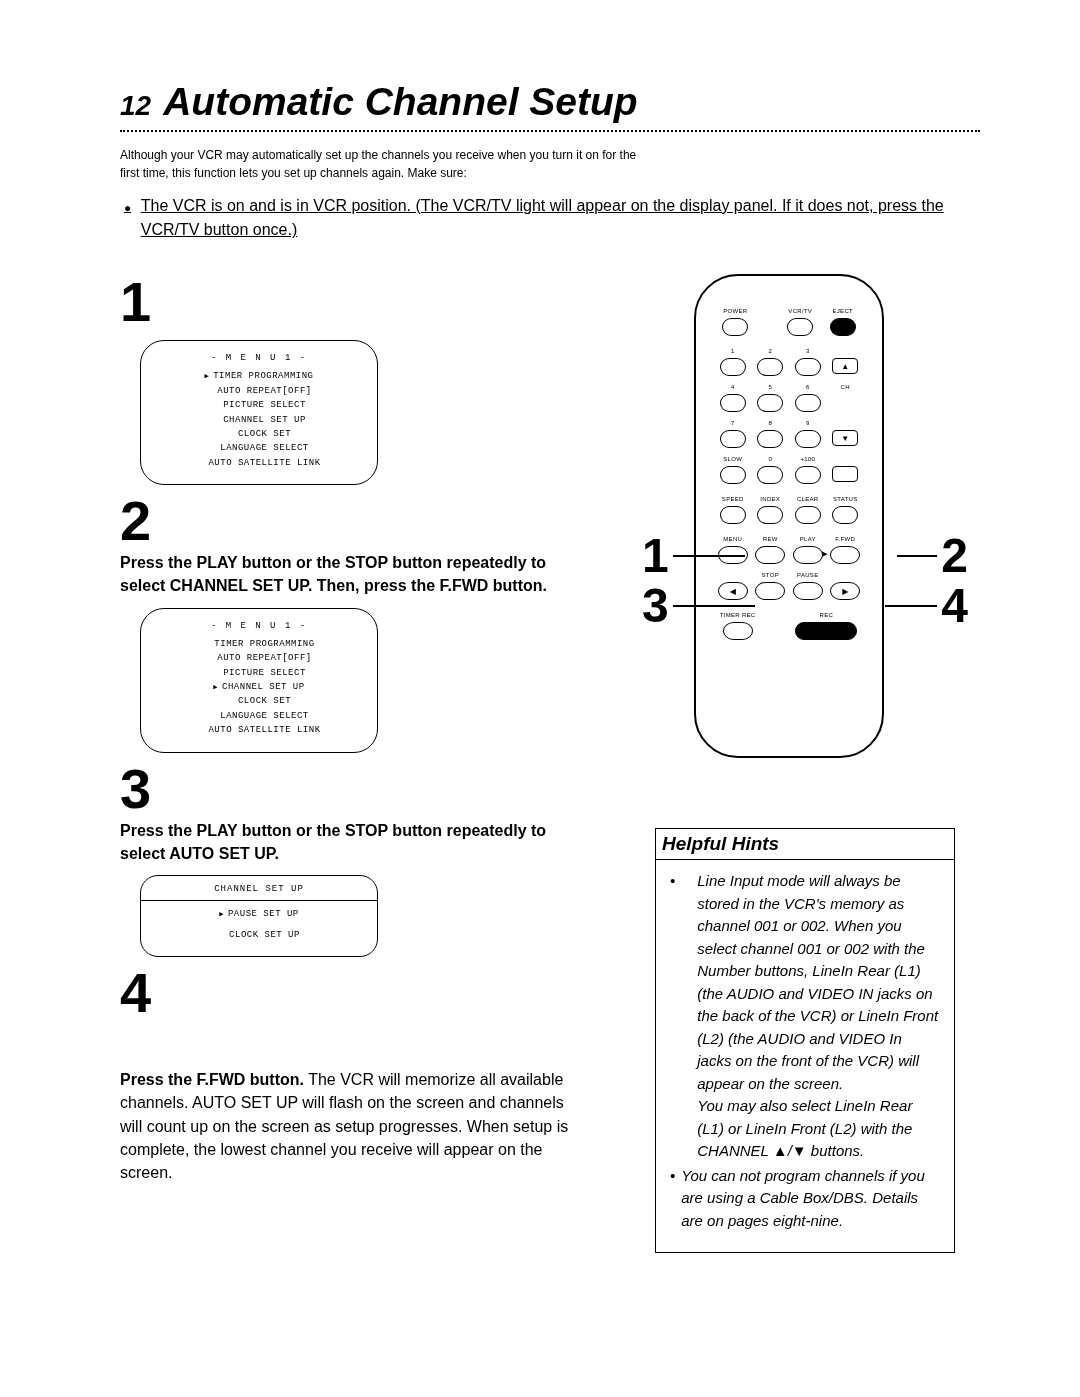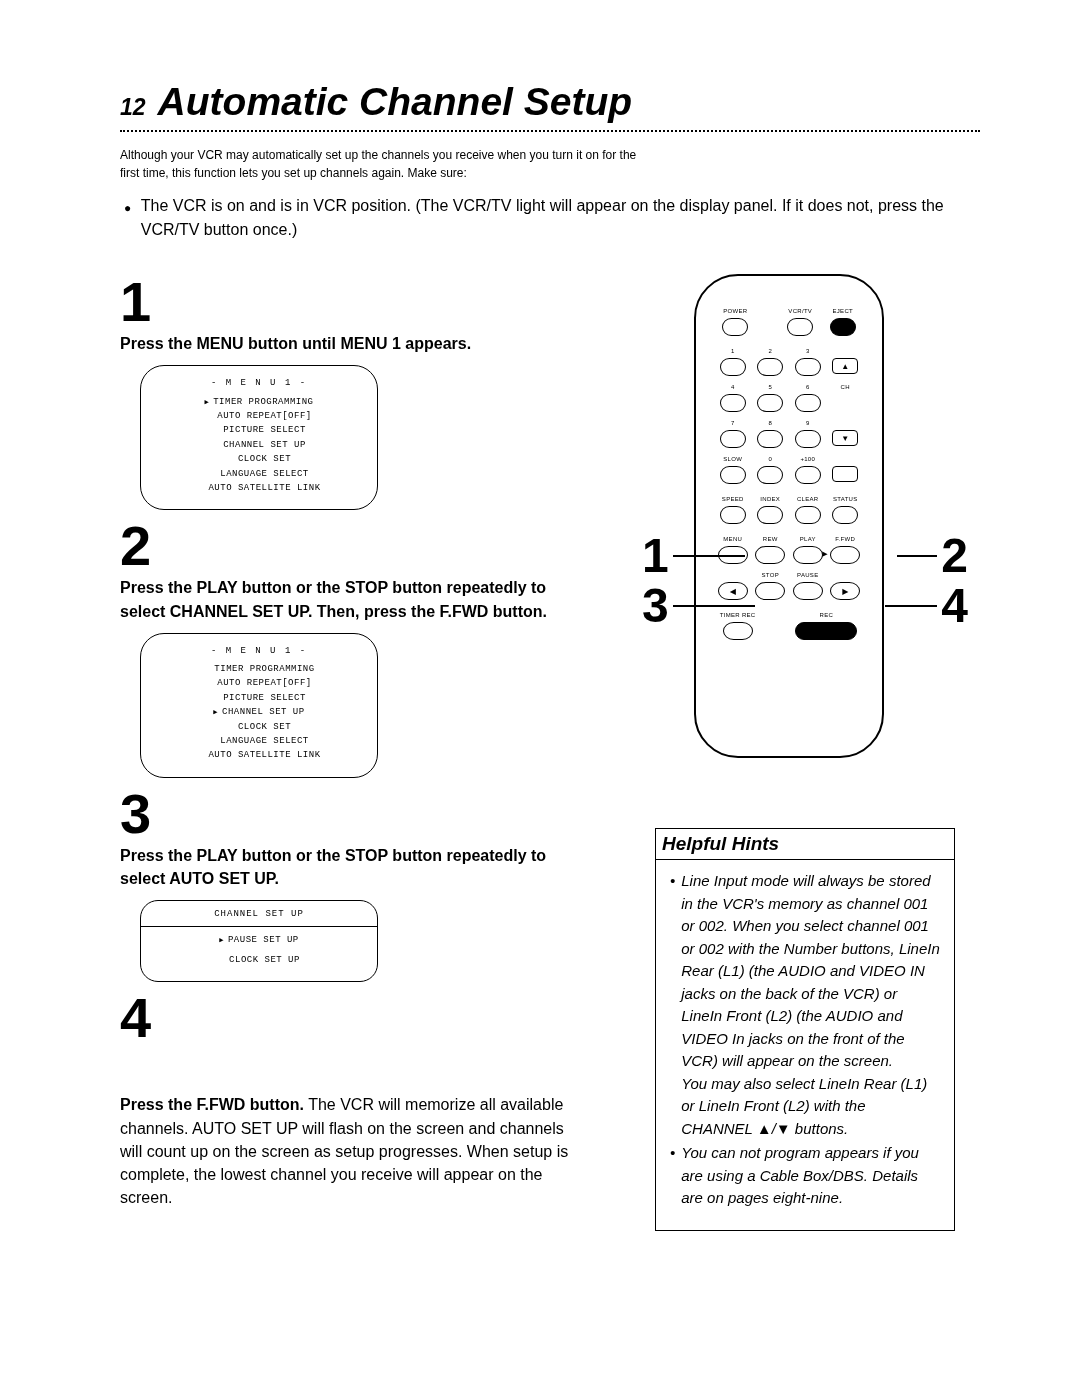--- a/index.html
+++ b/index.html
@@ -5,28 +5,28 @@
   body {
     margin: 0;
     background: #fff;
     font-family: Arial, Helvetica, sans-serif;
     color: #000;
     width: 1080px;
     padding: 80px 100px 80px 120px;
     box-sizing: border-box;
   }
   .title-row { display: flex; align-items: baseline; gap: 12px; }
-  .title-num { font-size: 23px; font-style: italic; font-weight: 700; }
+  .title-num { font-size: 28px; font-style: italic; font-weight: 700; }
   .title-text { font-size: 39px; font-style: italic; font-weight: 700; }
   .dot-rule {
     border: none; border-top: 2px dotted #000;
     margin: 6px 0 14px 0;
   }
   .intro { font-size: 12px; line-height: 1.5; max-width: 520px; }
-  .bullet-list { margin: 4px 0 0 4px; padding: 0; list-style: none; }
+  .bullet-list { margin: 4px 0 0 4px; padding: 0; list-style: none; text-decoration: underline; }
   .bullet-list li { display: flex; gap: 8px; font-size: 16px; line-height: 1.5; }
   .solid-bullet { display: inline-block; width: 10px; }
   .solid-bullet::before { content: "●"; font-size: 12px; position: relative; top: 1px; }
 
   .columns { display: flex; gap: 40px; margin-top: 24px; }
   .left-col { width: 470px; }
   .right-col { flex: 1; display: flex; flex-direction: column; align-items: center; }
 
   .step-num { font-size: 56px; font-weight: 700; line-height: 1; margin: 8px 0 2px 0; }
   .step-head { font-size: 16px; font-weight: 700; line-height: 1.45; max-width: 470px; }
@@ -104,21 +104,20 @@
     <span class="solid-bullet"></span>
     <span>The VCR is on and is in VCR position. (The VCR/TV light will appear on the display panel. If it does not, press the VCR/TV button once.)</span>
   </li>
 </ul>
 
 <div class="columns">
 
   <div class="left-col">
 
     <div class="step-num">1</div>
-    <div class="step-head">Press the MENU button until MENU 1 appears.</div>
     <div class="osd">
       <div class="osd-title">- M E N U 1 -</div>
       <div class="osd-line"><span class="ptr">TIMER PROGRAMMING</span><span></span></div>
       <div class="osd-line"><span class="noptr">AUTO REPEAT</span><span>[OFF]</span></div>
       <div class="osd-line"><span class="noptr">PICTURE SELECT</span><span></span></div>
       <div class="osd-line"><span class="noptr">CHANNEL SET UP</span><span></span></div>
       <div class="osd-line"><span class="noptr">CLOCK SET</span><span></span></div>
       <div class="osd-line"><span class="noptr">LANGUAGE SELECT</span><span></span></div>
       <div class="osd-line"><span class="noptr">AUTO SATELLITE LINK</span><span></span></div>
     </div>
@@ -341,23 +340,23 @@
           <span>4</span>
           <span class="line"></span>
         </div>
     </div>
 
     <div class="hints">
       <div class="hints-head">Helpful Hints</div>
       <ul>
         <li>
             <span class="hb">•</span>
-            <span style="white-space:pre-line;">Line Input mode will always be stored in the VCR's memory as channel 001 or 002. When you select channel 001 or 002 with the Number buttons, LineIn Rear (L1) (the AUDIO and VIDEO IN jacks on the back of the VCR) or LineIn Front (L2) (the AUDIO and VIDEO In jacks on the front of the VCR) will appear on the screen.
+            <span style="white-space:pre-line;margin-left:16px;">Line Input mode will always be stored in the VCR's memory as channel 001 or 002. When you select channel 001 or 002 with the Number buttons, LineIn Rear (L1) (the AUDIO and VIDEO IN jacks on the back of the VCR) or LineIn Front (L2) (the AUDIO and VIDEO In jacks on the front of the VCR) will appear on the screen.
 You may also select LineIn Rear (L1) or LineIn Front (L2) with the CHANNEL ▲/▼ buttons.</span>
           </li>
         <li>
             <span class="hb">•</span>
-            <span>You can not program appears if you are using a Cable Box/DBS. Details are on pages eight-nine.</span>
+            <span>You can not program channels if you are using a Cable Box/DBS. Details are on pages eight-nine.</span>
           </li>
       </ul>
     </div>
   </div>
 </div>
 
 </body></html>

